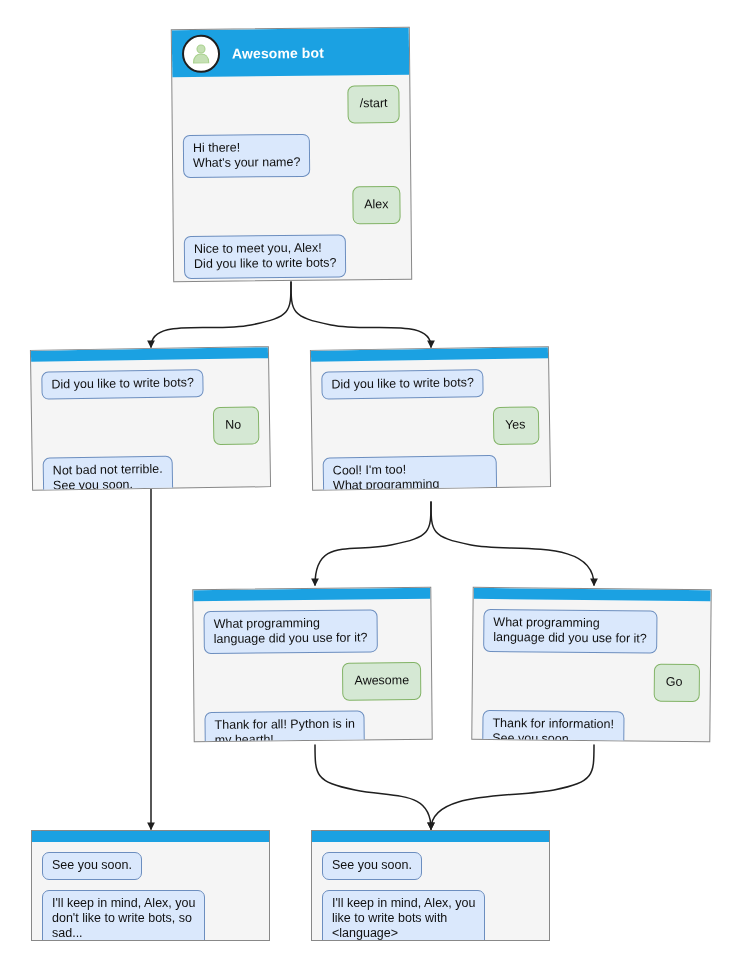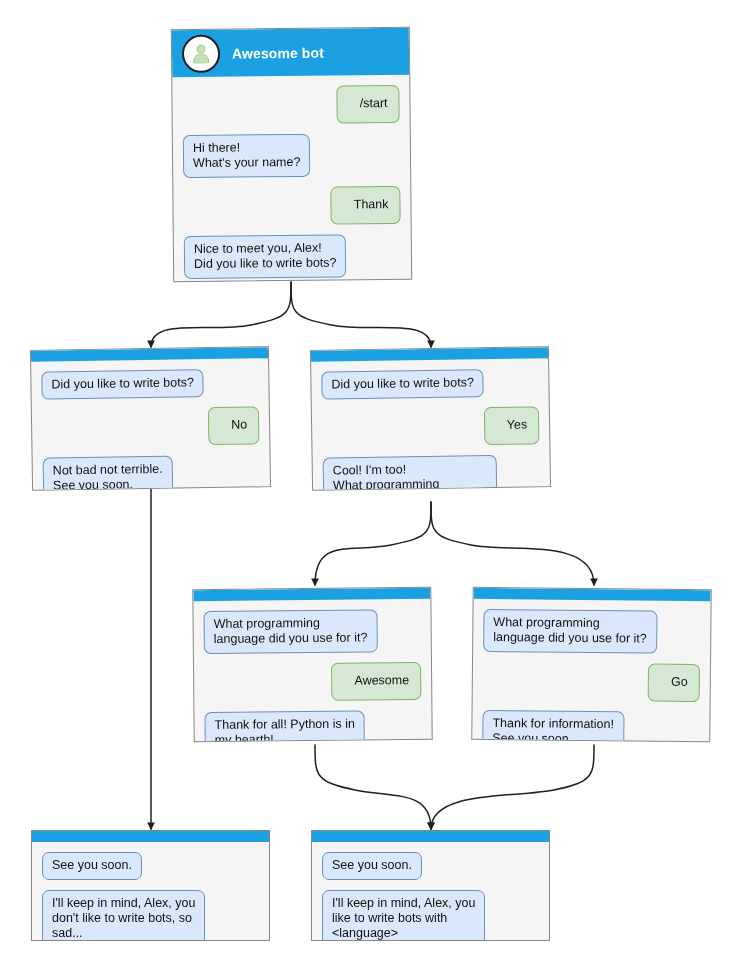--- a/index.html
+++ b/index.html
@@ -100,21 +100,21 @@
   .bubble.bot {
     background: #dae8fc;
     border: 1px solid #6c8ebf;
   }
   .bubble.user {
     background: #d5e8d4;
     border: 1px solid #82b366;
     min-width: 46px;
     text-align: left;
   }
-  .bubble.user.pad  { padding: 10px 11px 11px 22px; }
+  .bubble.user.pad  { padding: 10px 11px 11px 11px; }
 
   
   .skew-a { transform: rotate(-0.55deg); }
   .skew-b { transform: rotate(-0.9deg); }
   .skew-c { transform: rotate(0.55deg); }
   .skew-none { transform: none; }
 </style>
 </head>
 <body>
 
@@ -157,21 +157,21 @@
     </div>
     <div class="node-body">
       <div class="bubble-row right">
         <div class="bubble user pad">/start</div>
       </div>
       <div class="bubble-row left">
         <div class="bubble bot">Hi there!
 What's your name?</div>
       </div>
       <div class="bubble-row right">
-        <div class="bubble user pad">Thank</div>
+        <div class="bubble user pad">Alex</div>
       </div>
       <div class="bubble-row left">
         <div class="bubble bot">Nice to meet you, Alex!
 Did you like to write bots?</div>
       </div>
     </div>
   </div>
 
   <div class="node skew-b" style="left:31px; top:348px; width:239px; height:141px;">
     <div class="node-header thin"></div>

